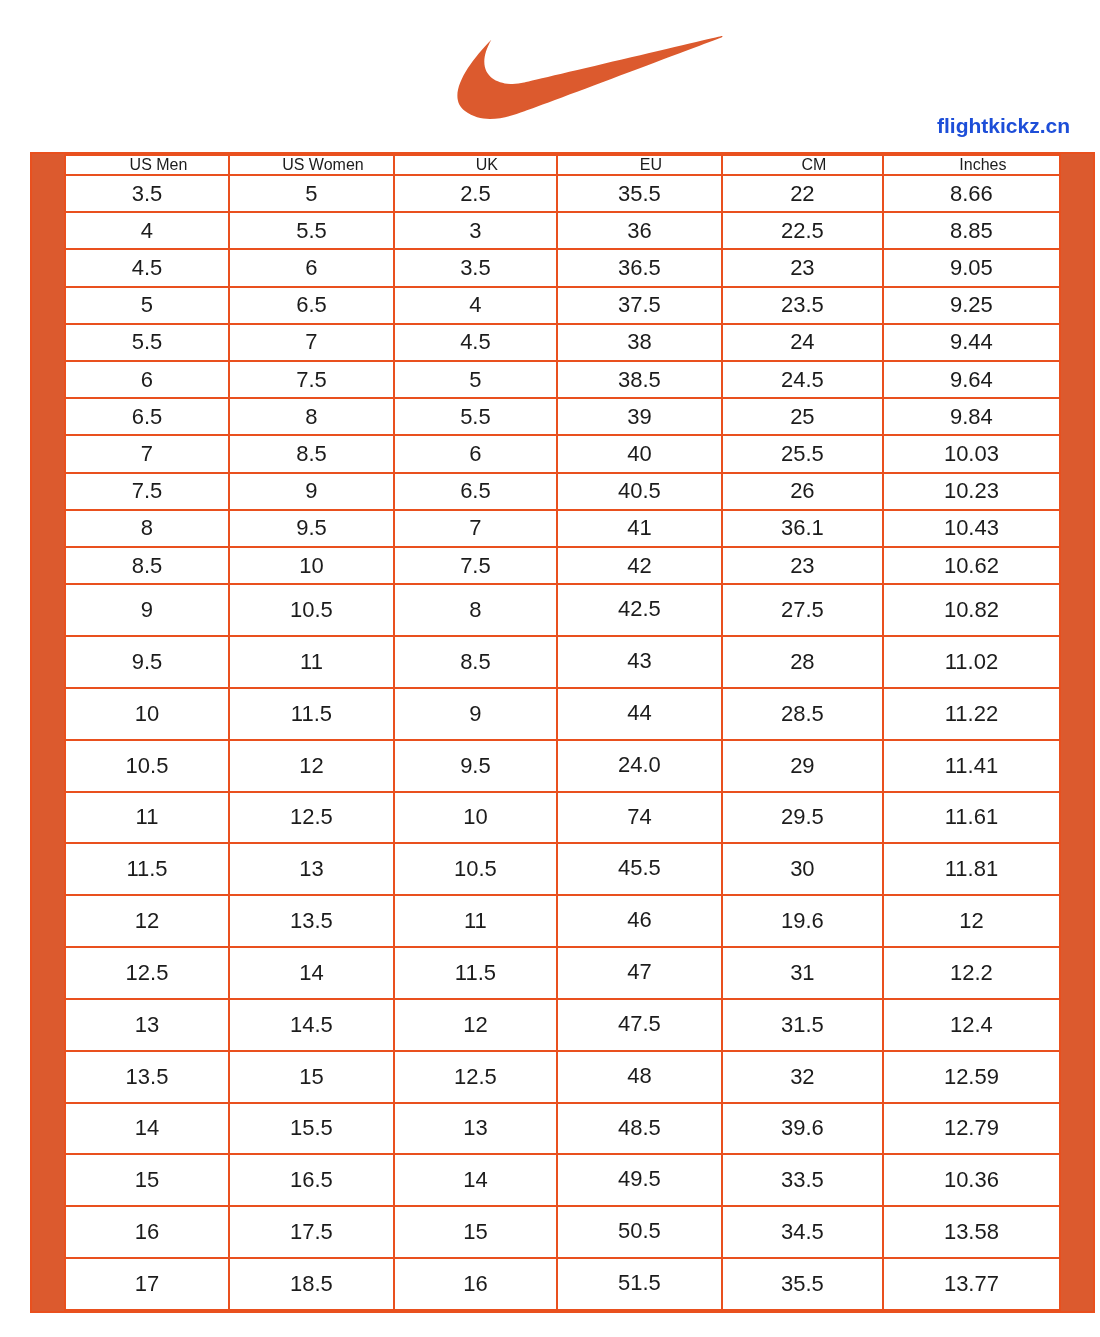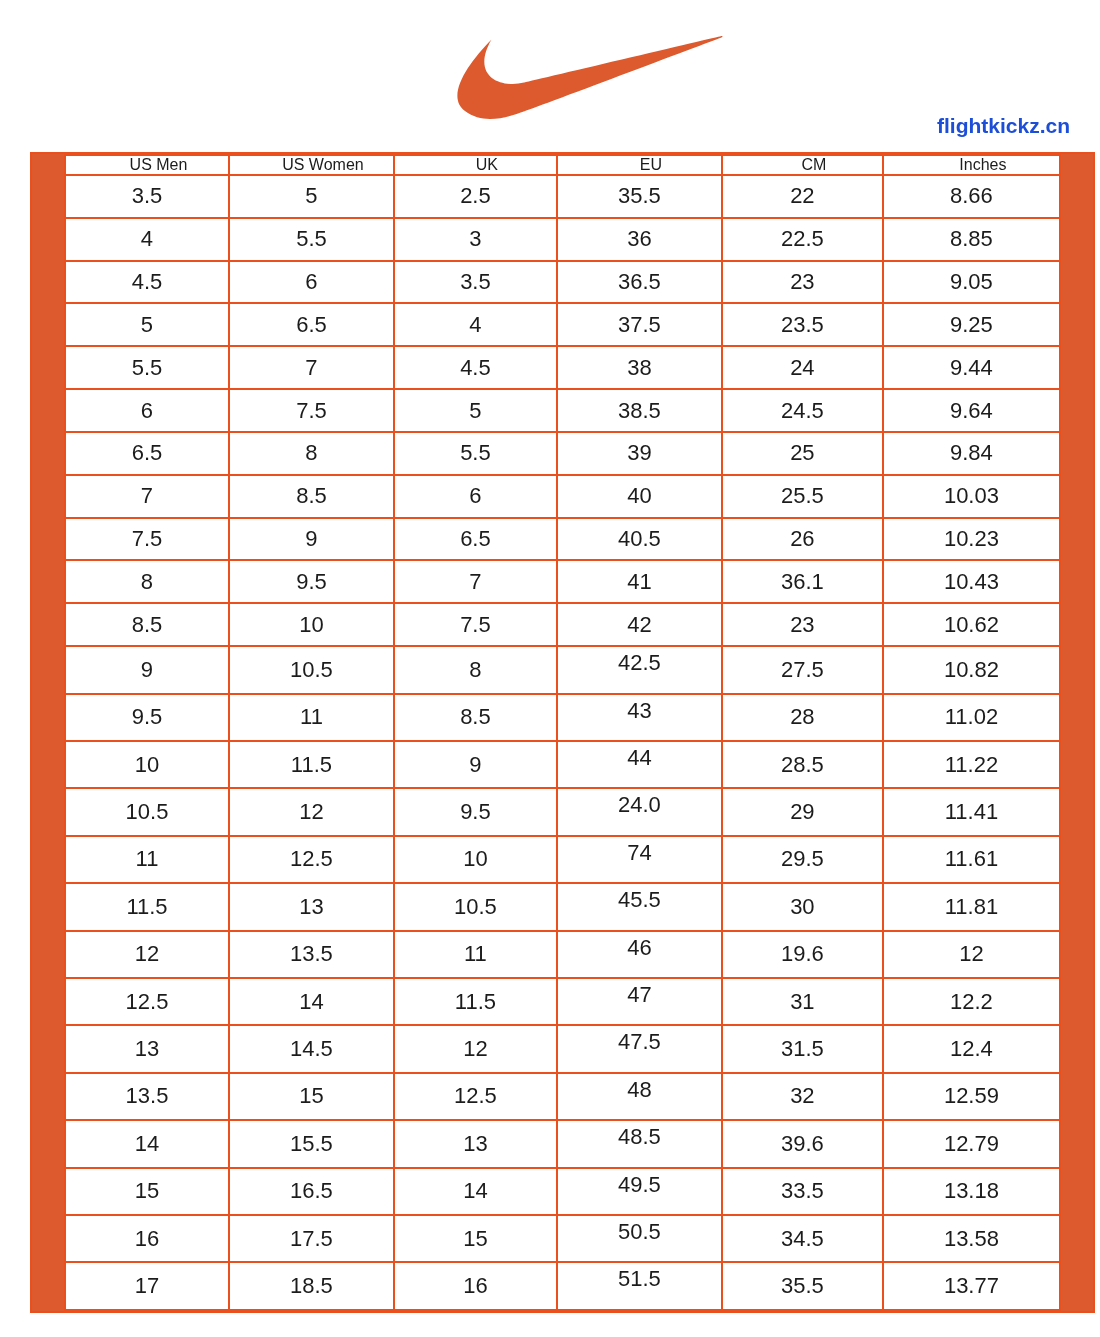--- a/index.html
+++ b/index.html
@@ -57,21 +57,21 @@
     padding: 0;
     font-size: 22px;
     font-weight: 400;
     color: #1c1c1c;
     overflow: hidden;
     white-space: nowrap;
   }
   .size-table th { font-size: 16px; padding-left: 23px; }
   .size-table td.raised {
     vertical-align: top;
-    padding-top: 3px;
+    padding-top: 11px;
   }
 </style>
 </head>
 <body>
 
 <div class="page">
 
   <div class="swoosh">
     <svg viewBox="22.5 67 153.5 58" preserveAspectRatio="none" xmlns="http://www.w3.org/2000/svg">
       <path fill="#dc5a2e" d="M42.741 71.477c-9.881 11.604-19.355 25.994-19.45 36.75-.037 4.047 1.255 7.58 4.354 10.256 4.46 3.854 9.374 5.213 14.264 5.221 7.146.01 14.242-2.873 19.798-5.096 9.357-3.742 112.79-48.659 112.79-48.659.998-.5.811-1.123-.438-.812-.504.126-112.603 30.505-112.603 30.505a24.771 24.771 0 0 1-6.524.934c-8.615.051-16.281-4.731-16.219-14.808.024-3.943 1.231-8.698 4.028-14.291z"></path>
@@ -276,21 +276,21 @@
             <td class="raised">48.5</td>
             <td>39.6</td>
             <td>12.79</td>
           </tr>
           <tr>
             <td>15</td>
             <td>16.5</td>
             <td>14</td>
             <td class="raised">49.5</td>
             <td>33.5</td>
-            <td>13.18</td>
+            <td>10.36</td>
           </tr>
           <tr>
             <td>16</td>
             <td>17.5</td>
             <td>15</td>
             <td class="raised">50.5</td>
             <td>34.5</td>
             <td>13.58</td>
           </tr>
           <tr>

